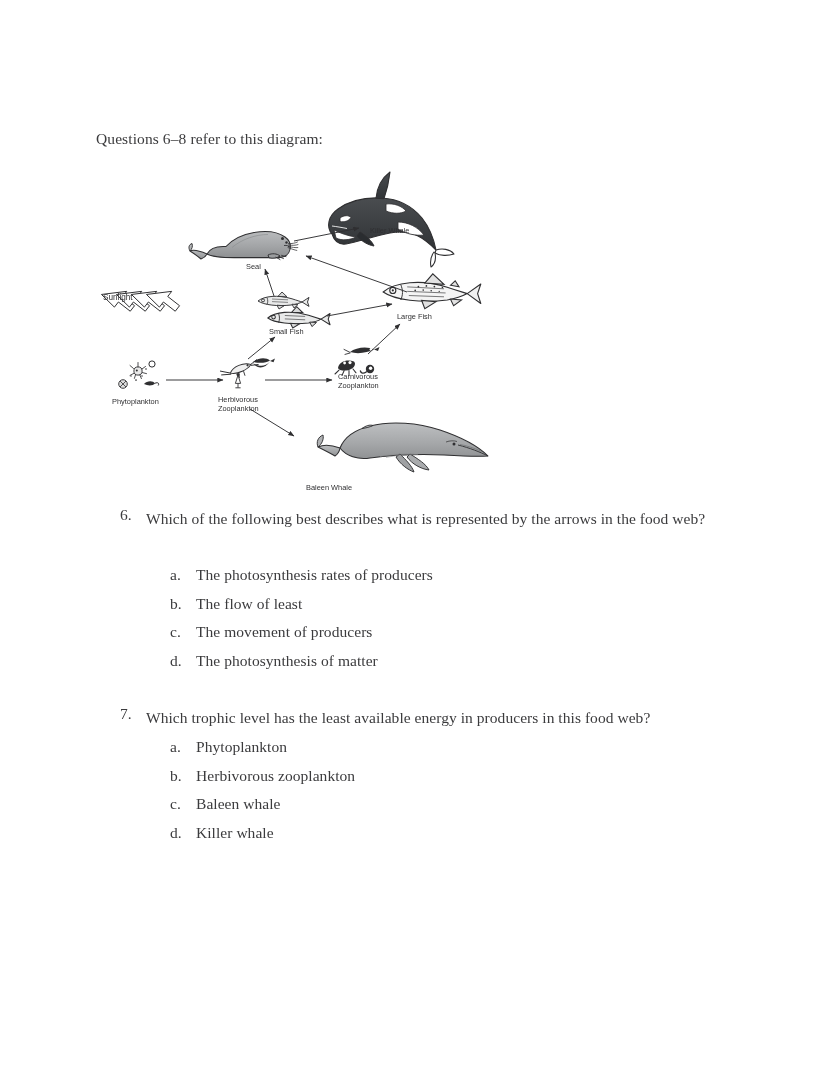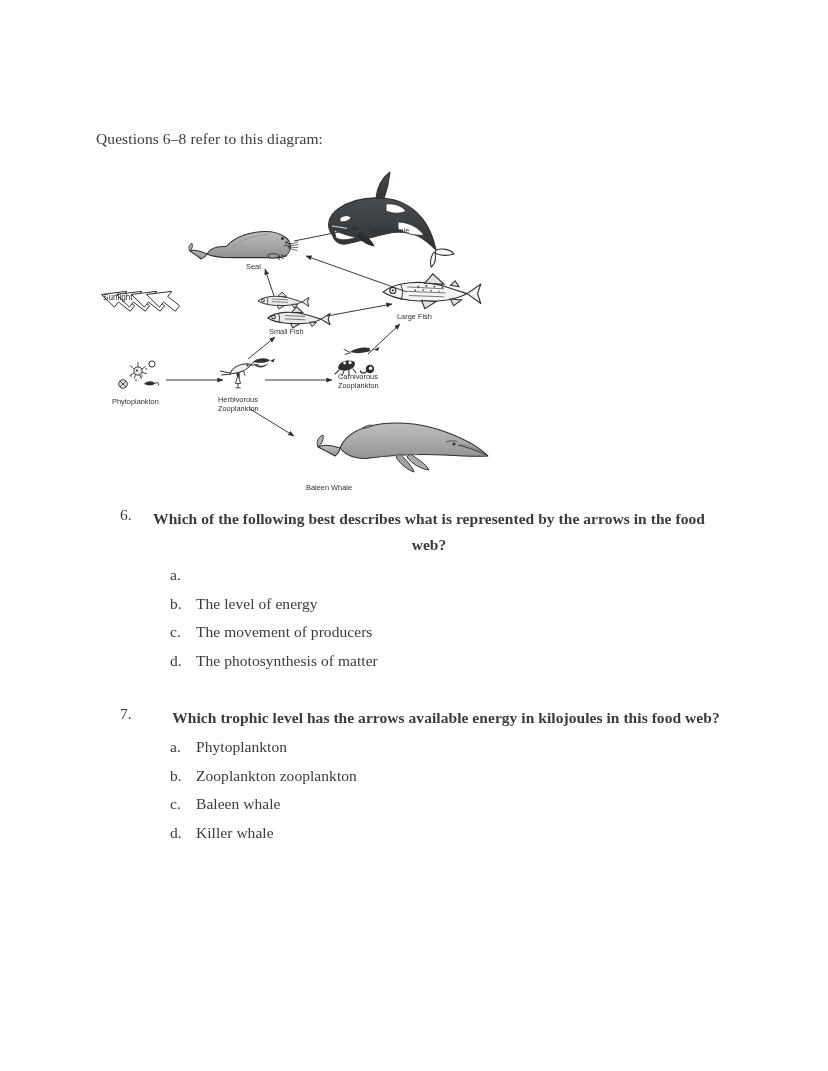--- a/index.html
+++ b/index.html
@@ -14,21 +14,20 @@
     overflow: hidden;
     font-family: "Liberation Serif", serif;
     color: #3a3a3c;
     -webkit-font-smoothing: antialiased;
   }
 
   .page {
     position: absolute;
     inset: 0;
     background: #ffffff;
-    text-align: center;
   }
 
   
   .intro {
     position: absolute;
     left: 96px;
     top: 128px;
     font-size: 15.5px;
     line-height: 1.45;
     color: #3b3b3d;
@@ -78,21 +77,20 @@
   }
   .qtext {
     position: absolute;
     left: 146px;
     top: 0;
     width: 566px;
     font-size: 15.5px;
     line-height: 25.5px;
     color: #3b3b3d;
     letter-spacing: 0.05px;
-    font-weight: bold;
   }
   .opt {
     position: absolute;
     left: 0;
     width: 828px;
     height: 28.5px;
   }
   .optletter {
     position: absolute;
     left: 170px;
@@ -364,47 +362,48 @@
     </svg>
   </div>
 
   <div class="qblock" style="top:506px;">
     <div class="qrow" style="height:52px;">
       <span class="qnum">6.</span>
       <span class="qtext">Which of the following best describes what is represented by the arrows in the food web?</span>
     </div>
     <div class="opt" style="top:60px;">
       <span class="optletter">a.</span>
+      <span class="opttext">The photosynthesis rates of producers</span>
     </div>
     <div class="opt" style="top:88.5px;">
       <span class="optletter">b.</span>
-      <span class="opttext">The level of energy</span>
+      <span class="opttext">The flow of least</span>
     </div>
     <div class="opt" style="top:117px;">
       <span class="optletter">c.</span>
       <span class="opttext">The movement of producers</span>
     </div>
     <div class="opt" style="top:145.5px;">
       <span class="optletter">d.</span>
       <span class="opttext">The photosynthesis of matter</span>
     </div>
   </div>
 
   <div class="qblock" style="top:705px;">
     <div class="qrow" style="height:27px;">
       <span class="qnum">7.</span>
-      <span class="qtext" style="width:600px;">Which trophic level has the arrows available energy in kilojoules in this food web?</span>
+      <span class="qtext" style="width:600px;">Which trophic level has the least available energy in producers in this food web?</span>
     </div>
     <div class="opt" style="top:33px;">
       <span class="optletter">a.</span>
       <span class="opttext">Phytoplankton</span>
     </div>
     <div class="opt" style="top:61.5px;">
       <span class="optletter">b.</span>
-      <span class="opttext">Zooplankton zooplankton</span>
+      <span class="opttext">Herbivorous zooplankton</span>
     </div>
     <div class="opt" style="top:90px;">
       <span class="optletter">c.</span>
       <span class="opttext">Baleen whale</span>
     </div>
     <div class="opt" style="top:118.5px;">
       <span class="optletter">d.</span>
       <span class="opttext">Killer whale</span>
     </div>
   </div>

